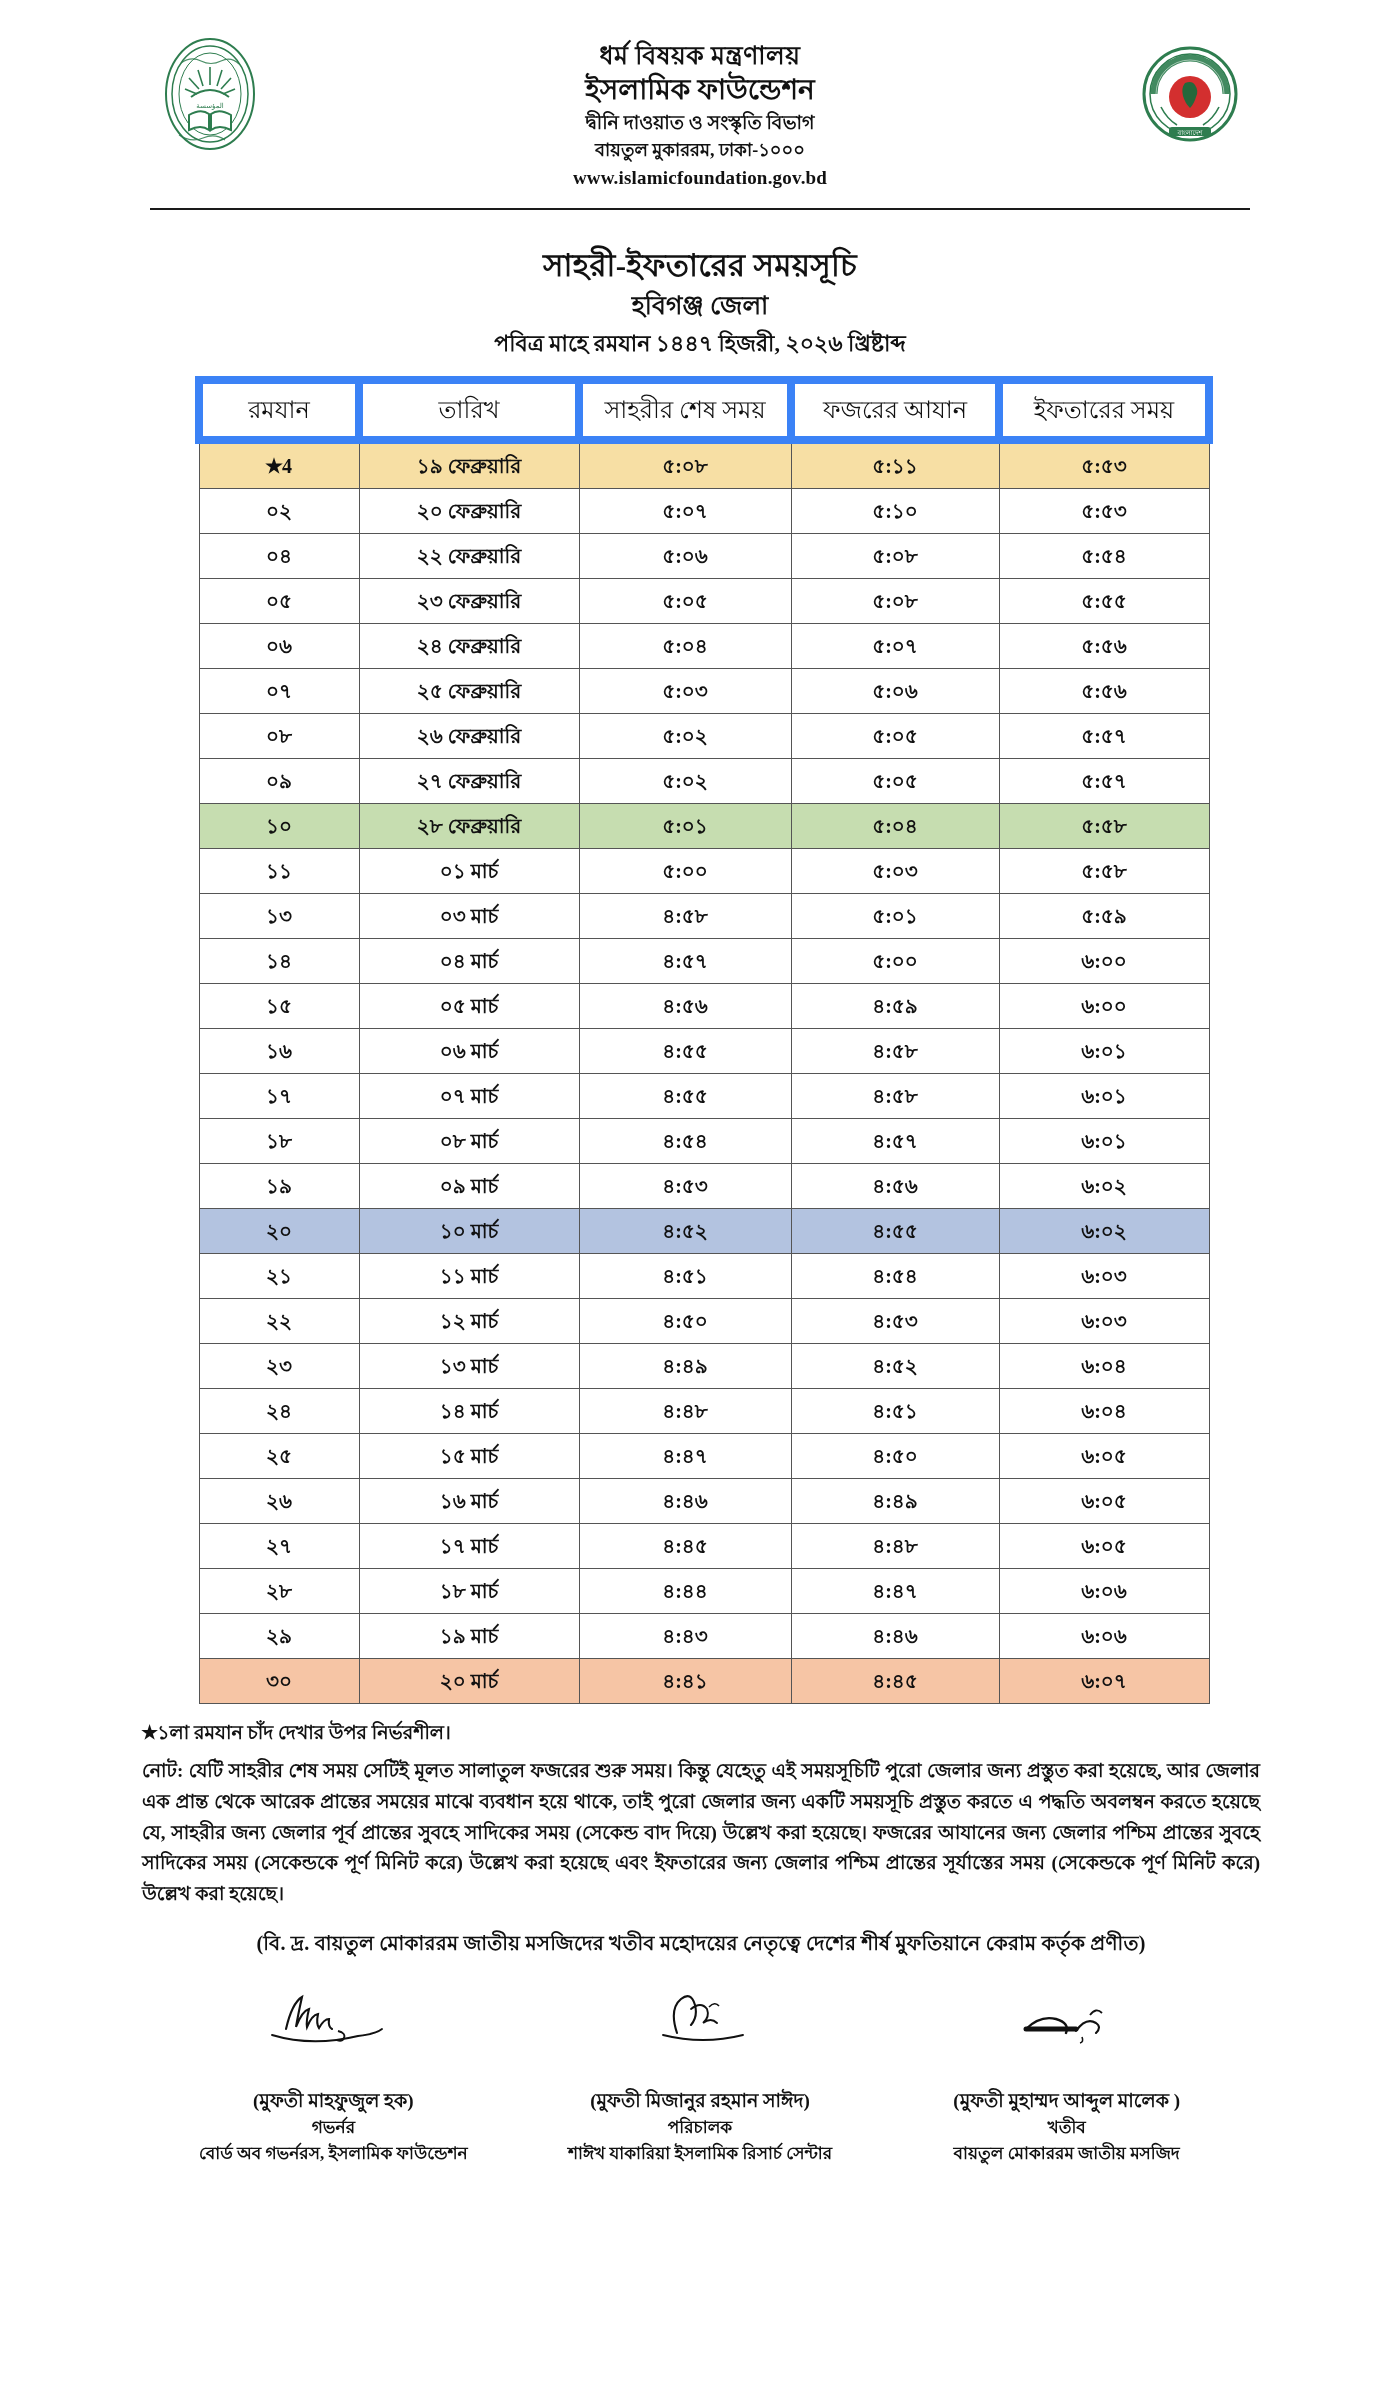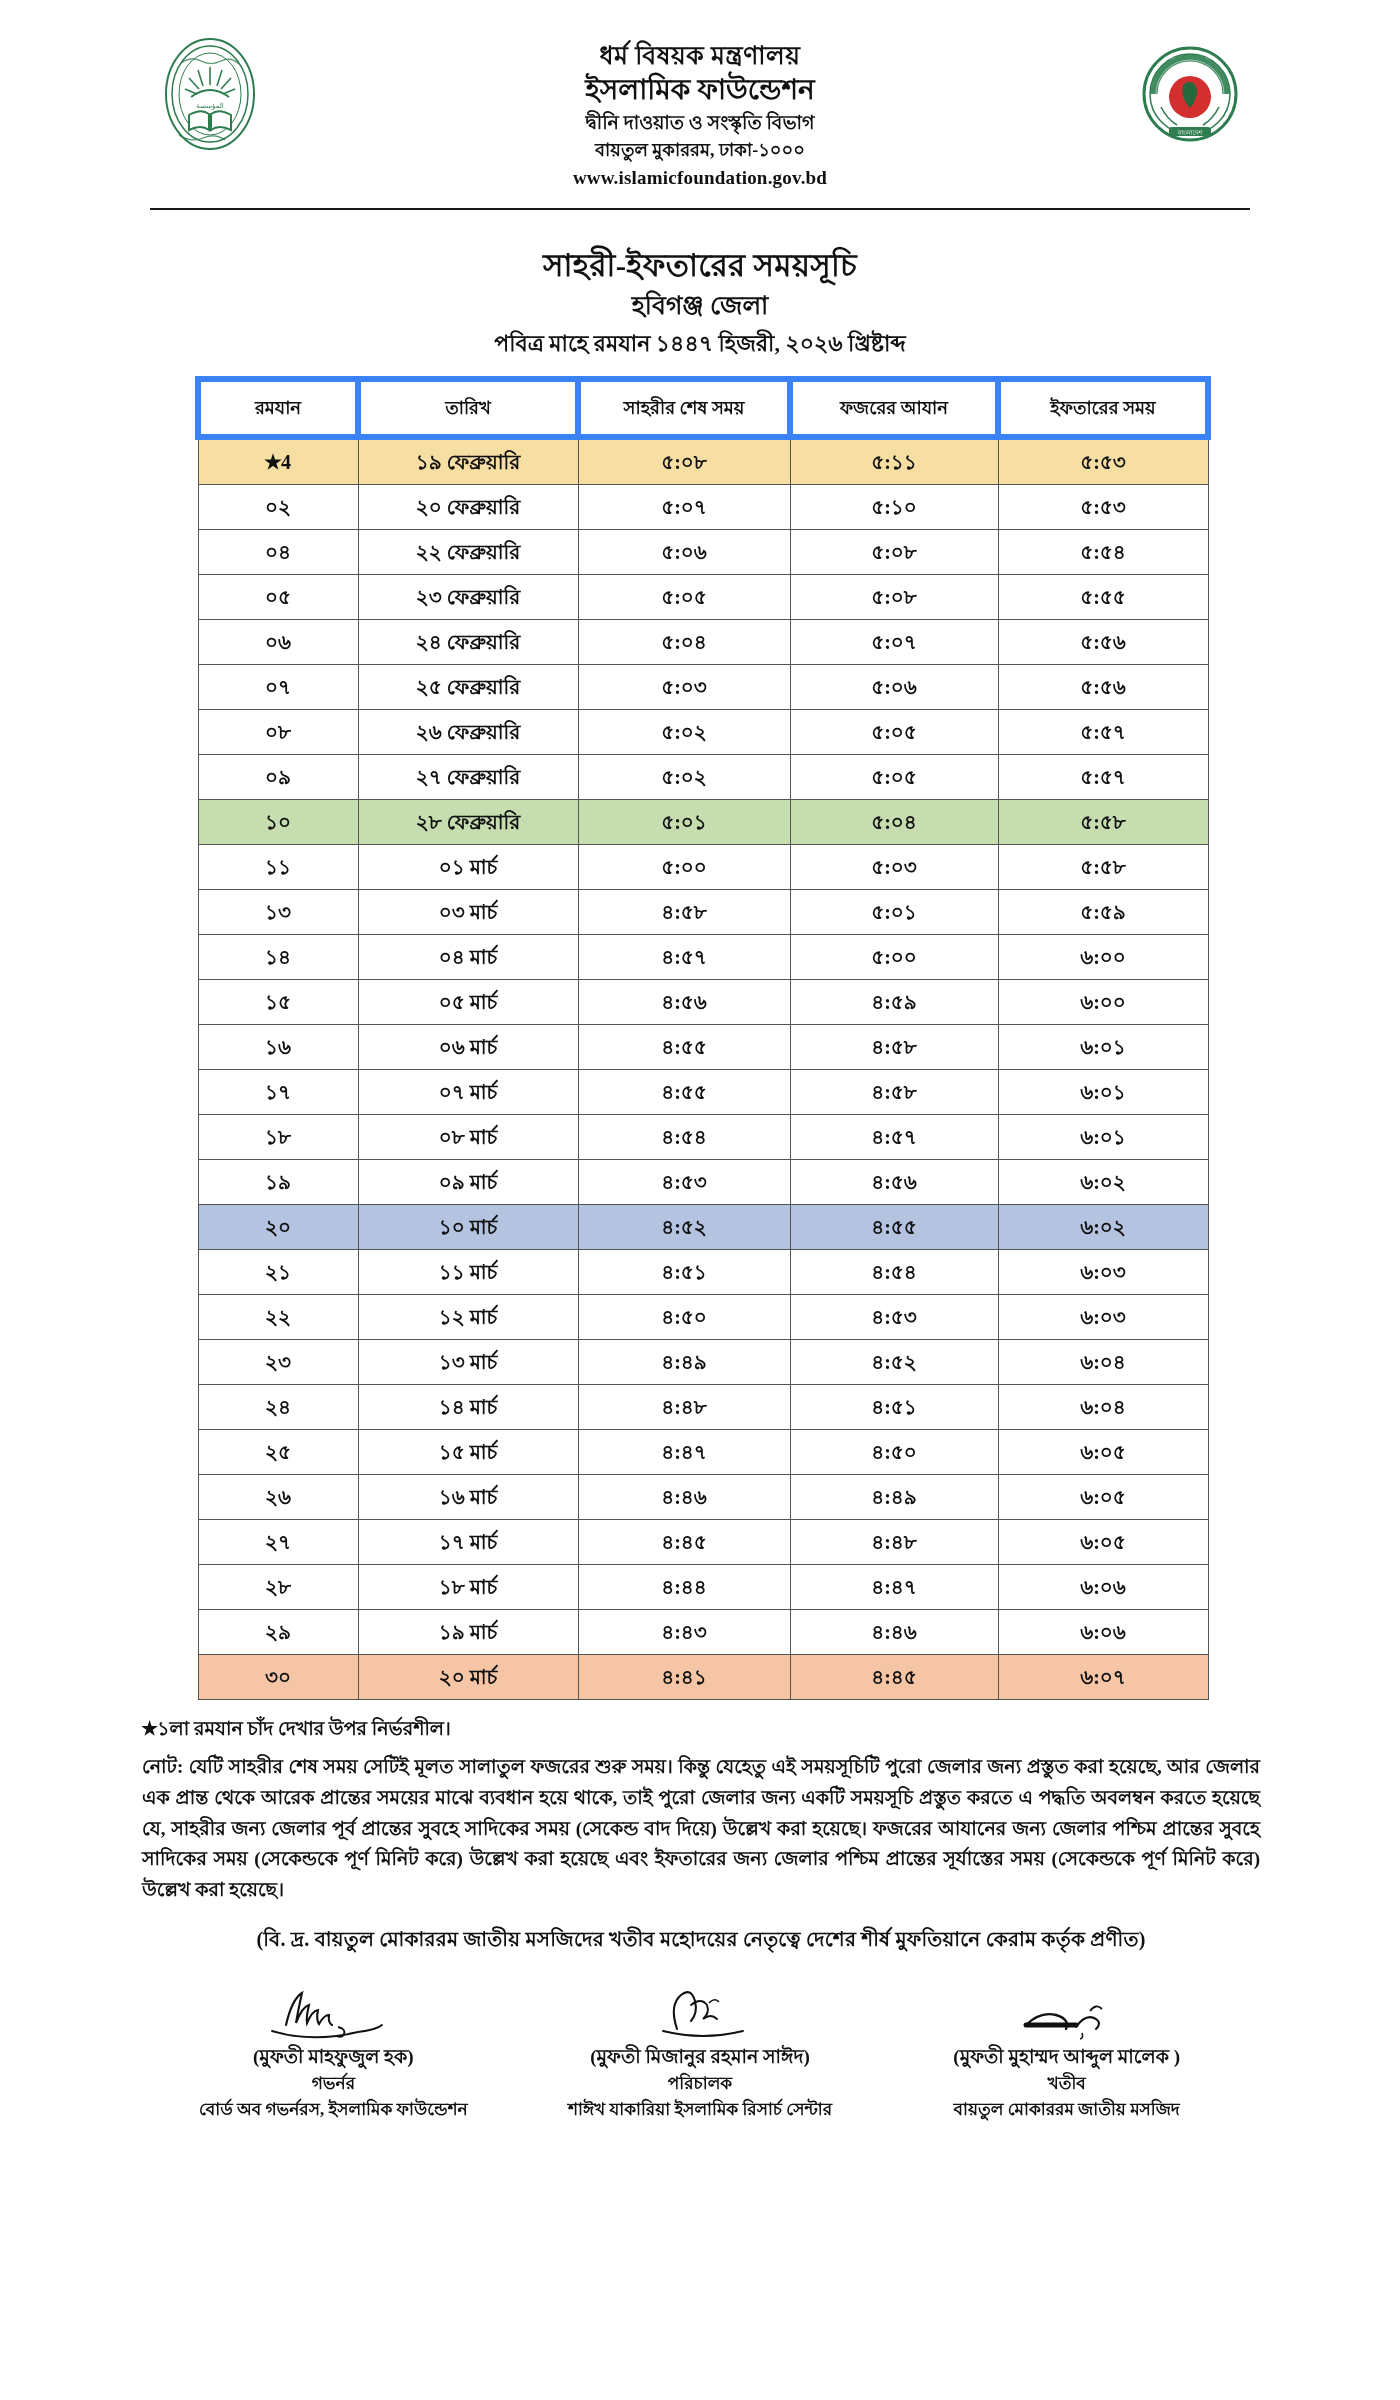--- a/index.html
+++ b/index.html
@@ -105,24 +105,24 @@
     border: 1px solid #555;
     text-align: center;
     font-size: 20px;
     font-weight: 600;
     height: 44px;
     padding: 0;
     line-height: 44px;
     white-space: nowrap;
   }
   table.sched thead th {
-    border: 6px solid #3b82f6;
+    border: 8px solid #3b82f6;
     height: 52px; line-height: 52px;
-    font-size: 18px;
-    font-weight: bold;
+    font-size: 24px;
+    font-weight: normal;
     background: #ffffff;
   }
   col.c1 { width: 160px; }
   col.c2 { width: 220px; }
   col.c3 { width: 212px; }
   col.c4 { width: 208px; }
   col.c5 { width: 210px; }
 
   tr.hl-amber  td { background: #f7dfa4; }
   tr.hl-green  td { background: #c6ddb0; }
@@ -168,20 +168,21 @@
   .sig-img {
     height: 58px;
     display: flex;
     align-items: flex-end;
     justify-content: center;
   }
   .sig-name {
     font-size: 19px; font-weight: bold;
     line-height: 1.5;
     padding-top: 2px;
+    margin-top: 40px;
   }
   .sig-role {
     font-size: 17px; font-weight: 600;
     line-height: 1.5;
   }
   .sig-org {
     font-size: 17px; font-weight: 600;
     line-height: 1.5;
   }
 

